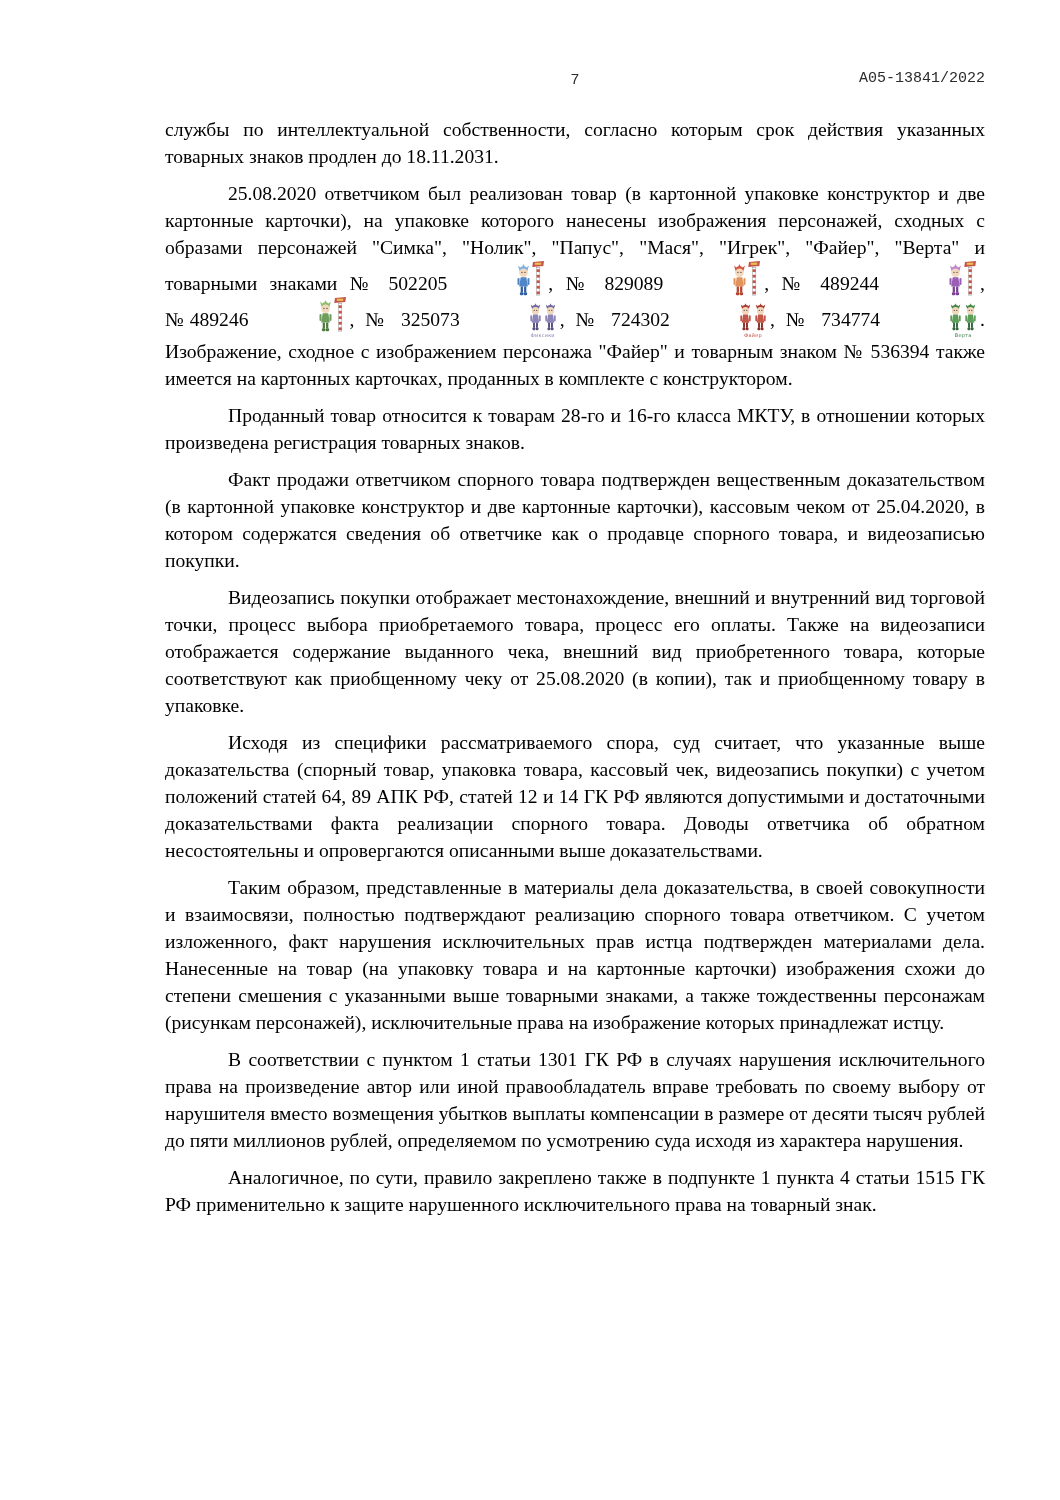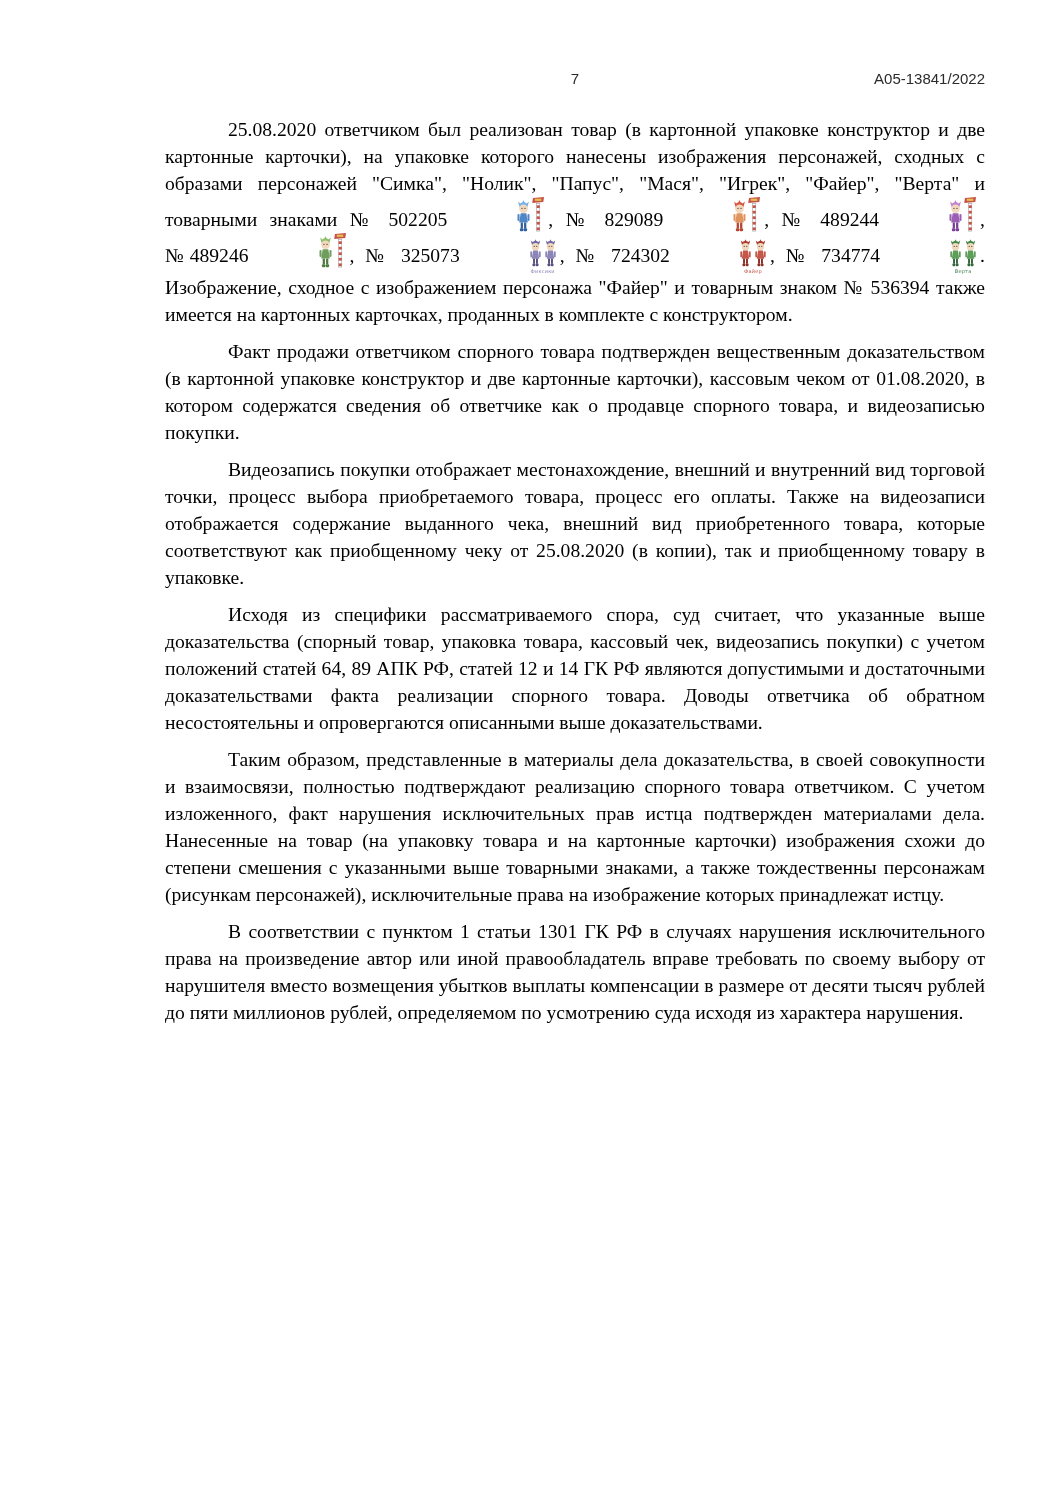--- a/index.html
+++ b/index.html
@@ -18,21 +18,21 @@
     display:flex;
     align-items:flex-start;
     height:24px;
     font-family:"Liberation Sans","DejaVu Sans",sans-serif;
     font-size:15px;
     color:#2b2b2b;
   }
   .page-number{
     position:absolute;left:50%;transform:translateX(-50%);
   }
-  .case-number{margin-left:auto;}
+  .case-number{margin-left:auto;font-family:Liberation Mono, monospace;}
   .doc-body{margin-top:22px;}
   .para{
     margin:0 0 10px 0;
     font-size:19.6px;
     line-height:27px;
     text-align:justify;
     text-indent:63px;
   }
   .para.no-indent{text-indent:0;}
   
@@ -102,20 +102,21 @@
 
 <div class="page">
 
   <header class="page-header">
     <span class="page-number">7</span>
     <span class="case-number">А05-13841/2022</span>
   </header>
 
   <main class="doc-body">
 
+    <p class="para no-indent">службы по интеллектуальной собственности, согласно которым срок действия указанных товарных знаков продлен до 18.11.2031.</p>
 
     <p class="para"><span>25.08.2020 ответчиком был реализован товар (в картонной упаковке конструктор и две картонные карточки), на упаковке которого нанесены изображения персонажей, сходных с образами персонажей "Симка", "Нолик", "Папус", "Мася", "Игрек", "Файер", "Верта" и товарными знаками № 502205</span><span class="tm tm-single" style="--hair: #7ab1e3; --body: #4f86c6; --boot: #2f5f9e; --logo: #c4544a;"><svg class="fig">
             <use href="#sym-fixik"></use>
           </svg><svg class="pole">
             <use href="#sym-tm-pole"></use>
           </svg></span><span>, № 829089</span><span class="tm tm-single" style="--hair: #d4543e; --body: #e0955f; --boot: #b5432f; --logo: #c4544a;"><svg class="fig">
             <use href="#sym-fixik"></use>
           </svg><svg class="pole">
             <use href="#sym-tm-pole"></use>
           </svg></span><span>, № 489244</span><span class="tm tm-single" style="--hair: #c083cf; --body: #9a5fb5; --boot: #7a3f95; --logo: #c4544a;"><svg class="fig">
@@ -133,28 +134,30 @@
           </svg><span class="tm-caption">Фиксики</span></span><span>, № 724302</span><span class="tm tm-pair" style="--hair: #a83c32; --body: #c2574a; --boot: #8c2f27; --logo: #c2574a;"><svg class="fig">
             <use href="#sym-fixik"></use>
           </svg><svg class="fig">
             <use href="#sym-fixik"></use>
           </svg><span class="tm-caption">Файер</span></span><span>, № 734774</span><span class="tm tm-pair" style="--hair: #45854a; --body: #5f9e5a; --boot: #33663a; --logo: #3f7f4f;"><svg class="fig">
             <use href="#sym-fixik"></use>
           </svg><svg class="fig">
             <use href="#sym-fixik"></use>
           </svg><span class="tm-caption">Верта</span></span><span>. Изображение, сходное с изображением персонажа "Файер" и товарным знаком № 536394 также имеется на картонных карточках, проданных в комплекте с конструктором.</span></p>
 
+    <p class="para">Проданный товар относится к товарам 28-го и 16-го класса МКТУ, в отношении которых произведена регистрация товарных знаков.</p>
 
 
-    <p class="para">Факт продажи ответчиком спорного товара подтвержден вещественным доказательством (в картонной упаковке конструктор и две картонные карточки), кассовым чеком от 01.08.2020, в котором содержатся сведения об ответчике как о продавце спорного товара, и видеозаписью покупки.</p>
+    <p class="para">Факт продажи ответчиком спорного товара подтвержден вещественным доказательством (в картонной упаковке конструктор и две картонные карточки), кассовым чеком от 25.04.2020, в котором содержатся сведения об ответчике как о продавце спорного товара, и видеозаписью покупки.</p>
 
     <p class="para">Видеозапись покупки отображает местонахождение, внешний и внутренний вид торговой точки, процесс выбора приобретаемого товара, процесс его оплаты. Также на видеозаписи отображается содержание выданного чека, внешний вид приобретенного товара, которые соответствуют как приобщенному чеку от 25.08.2020 (в копии), так и приобщенному товару в упаковке.</p>
 
     <p class="para">Исходя из специфики рассматриваемого спора, суд считает, что указанные выше доказательства (спорный товар, упаковка товара, кассовый чек, видеозапись покупки) с учетом положений статей 64, 89 АПК РФ, статей 12 и 14 ГК РФ являются допустимыми и достаточными доказательствами факта реализации спорного товара. Доводы ответчика об обратном несостоятельны и опровергаются описанными выше доказательствами.</p>
 
     <p class="para">Таким образом, представленные в материалы дела доказательства, в своей совокупности и взаимосвязи, полностью подтверждают реализацию спорного товара ответчиком. С учетом изложенного, факт нарушения исключительных прав истца подтвержден материалами дела. Нанесенные на товар (на упаковку товара и на картонные карточки) изображения схожи до степени смешения с указанными выше товарными знаками, а также тождественны персонажам (рисункам персонажей), исключительные права на изображение которых принадлежат истцу.</p>
 
     <p class="para">В соответствии с пунктом 1 статьи 1301 ГК РФ в случаях нарушения исключительного права на произведение автор или иной правообладатель вправе требовать по своему выбору от нарушителя вместо возмещения убытков выплаты компенсации в размере от десяти тысяч рублей до пяти миллионов рублей, определяемом по усмотрению суда исходя из характера нарушения.</p>
 
+    <p class="para">Аналогичное, по сути, правило закреплено также в подпункте 1 пункта 4 статьи 1515 ГК РФ применительно к защите нарушенного исключительного права на товарный знак.</p>
 
 
   </main>
 </div>
 
 </body></html>

